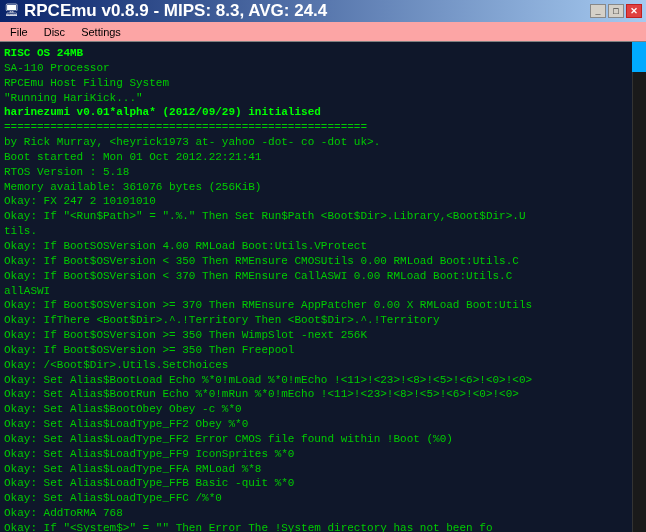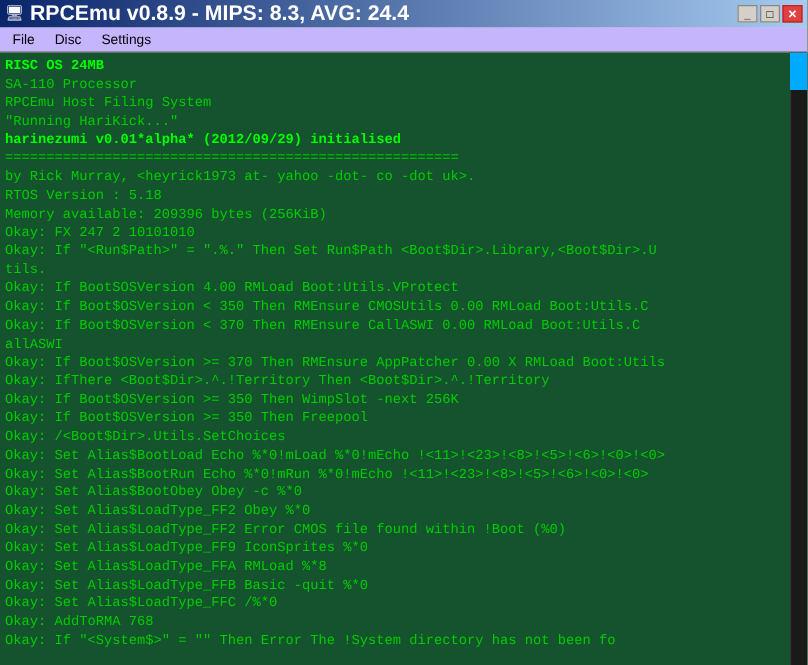--- a/index.html
+++ b/index.html
@@ -51,37 +51,37 @@
       justify-content: center;
       cursor: pointer;
       font-weight: bold;
     }
     .btn-min { background: #d4d0c8; color: black; }
     .btn-max { background: #d4d0c8; color: black; }
     .btn-close { background: #e04040; color: white; border-color: #c02020; }
 
     
     .menu-bar {
-      background: #c4b5fd;
+      background: #fca5a5;
       border-bottom: 1px solid #808080;
       display: flex;
       align-items: center;
       height: 20px;
       padding: 0 2px;
     }
     .menu-item {
       padding: 2px 8px;
       font-size: 11px;
       cursor: pointer;
       color: black;
     }
 
     
     .terminal {
-      background: #14532d;
+      background: #0f172a;
       color: #00cc00;
       font-family: 'Courier New', monospace;
       font-size: 11px;
       line-height: 1.35;
       padding: 4px 4px;
       width: 646px;
       height: 490px;
       overflow: hidden;
       position: relative;
     }
@@ -136,22 +136,23 @@
 <div class="terminal">
   <div id="terminal-output">
       <span class="line bright">RISC OS 24MB</span>
 <span class="line">SA-110 Processor</span>
 <span class="line">RPCEmu Host Filing System</span>
 <span class="line">"Running HariKick..."</span>
 <span class="line bright">harinezumi v0.01*alpha* (2012/09/29) initialised</span>
 <span class="line">=======================================================</span>
 <span class="line"></span>
 <span class="line">by Rick Murray, &lt;heyrick1973 at- yahoo -dot- co -dot uk&gt;.</span>
+<span class="line">Boot started : Mon 01 Oct 2012.22:21:41</span>
 <span class="line">RTOS Version : 5.18</span>
-<span class="line">Memory available: 209396 bytes (256KiB)</span>
+<span class="line">Memory available: 361076 bytes (256KiB)</span>
 <span class="line"></span>
 <span class="line">Okay: FX 247 2 10101010</span>
 <span class="line">Okay: If "&lt;Run$Path&gt;" = ".%." Then Set Run$Path &lt;Boot$Dir&gt;.Library,&lt;Boot$Dir&gt;.U</span>
 <span class="line">tils.</span>
 <span class="line">Okay: If BootSOSVersion 4.00 RMLoad Boot:Utils.VProtect</span>
 <span class="line">Okay: If Boot$OSVersion &lt; 350 Then RMEnsure CMOSUtils  0.00 RMLoad Boot:Utils.C</span>
 <span class="line">Okay: If Boot$OSVersion &lt; 370 Then RMEnsure CallASWI  0.00 RMLoad Boot:Utils.C</span>
 <span class="line">allASWI</span>
 <span class="line">Okay: If Boot$OSVersion &gt;= 370 Then RMEnsure AppPatcher 0.00 X RMLoad Boot:Utils</span>
 <span class="line">Okay: IfThere &lt;Boot$Dir&gt;.^.!Territory Then &lt;Boot$Dir&gt;.^.!Territory</span>

